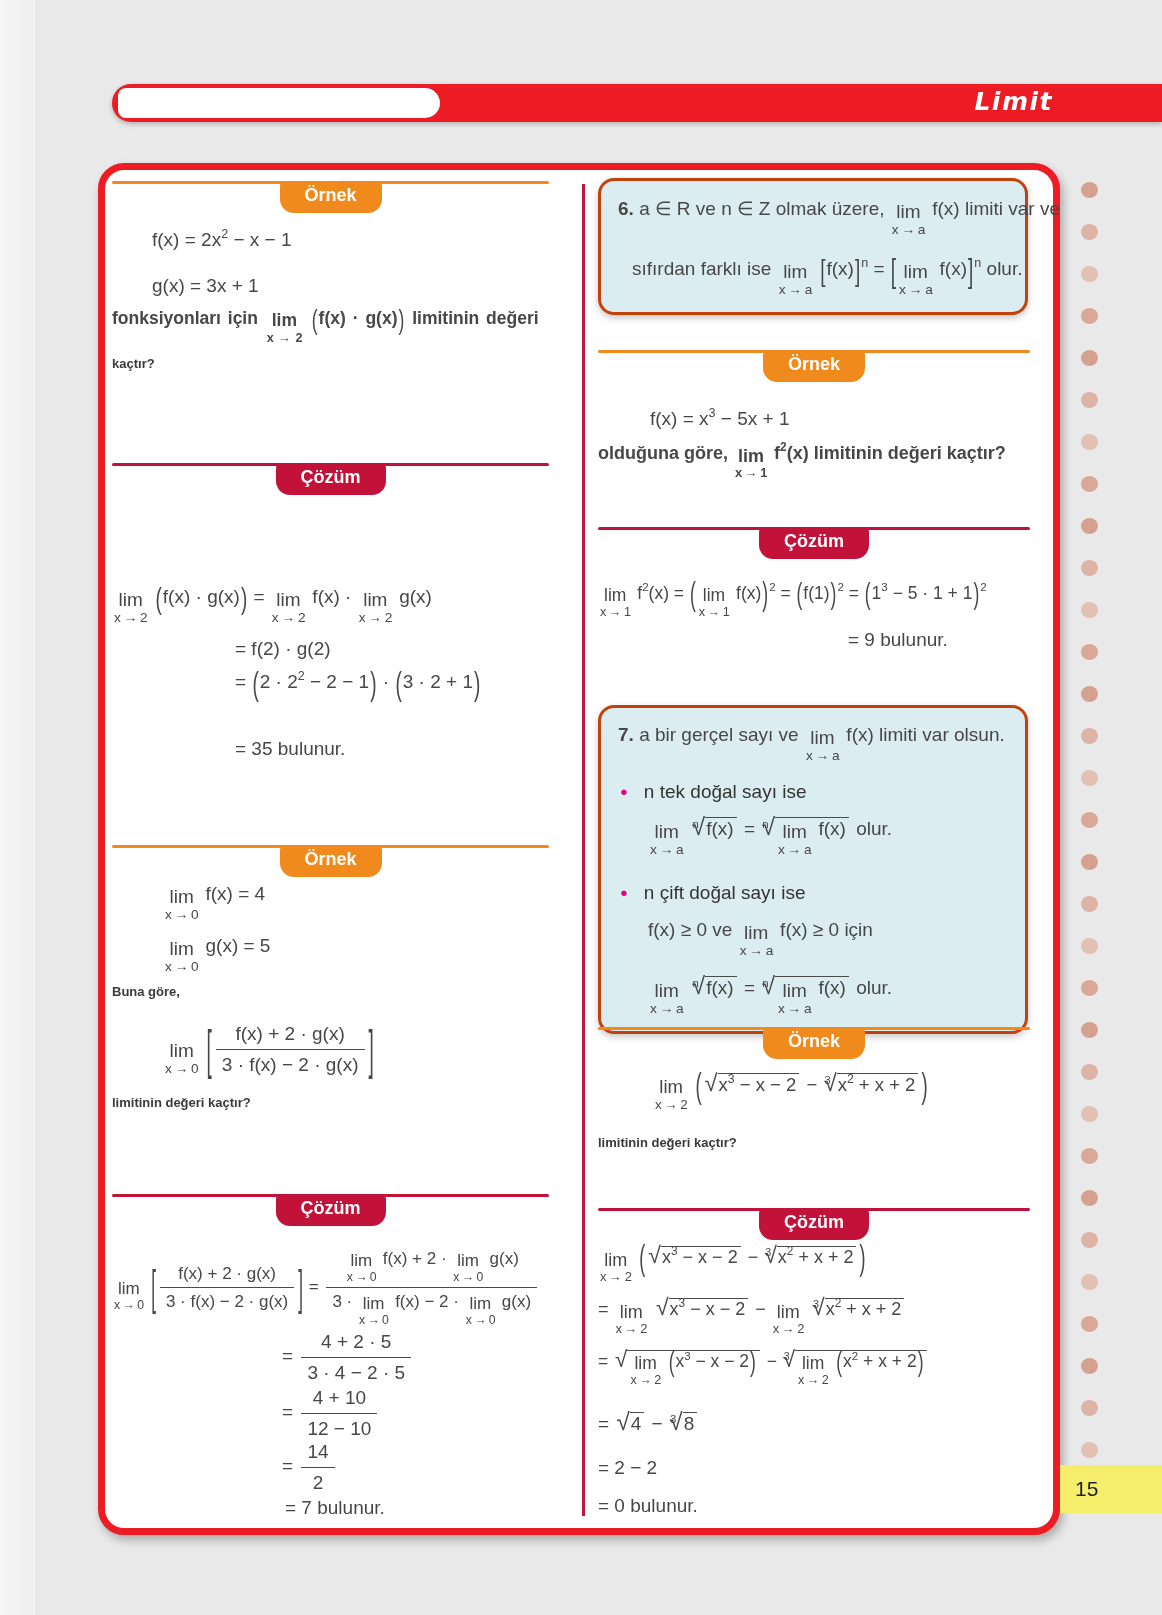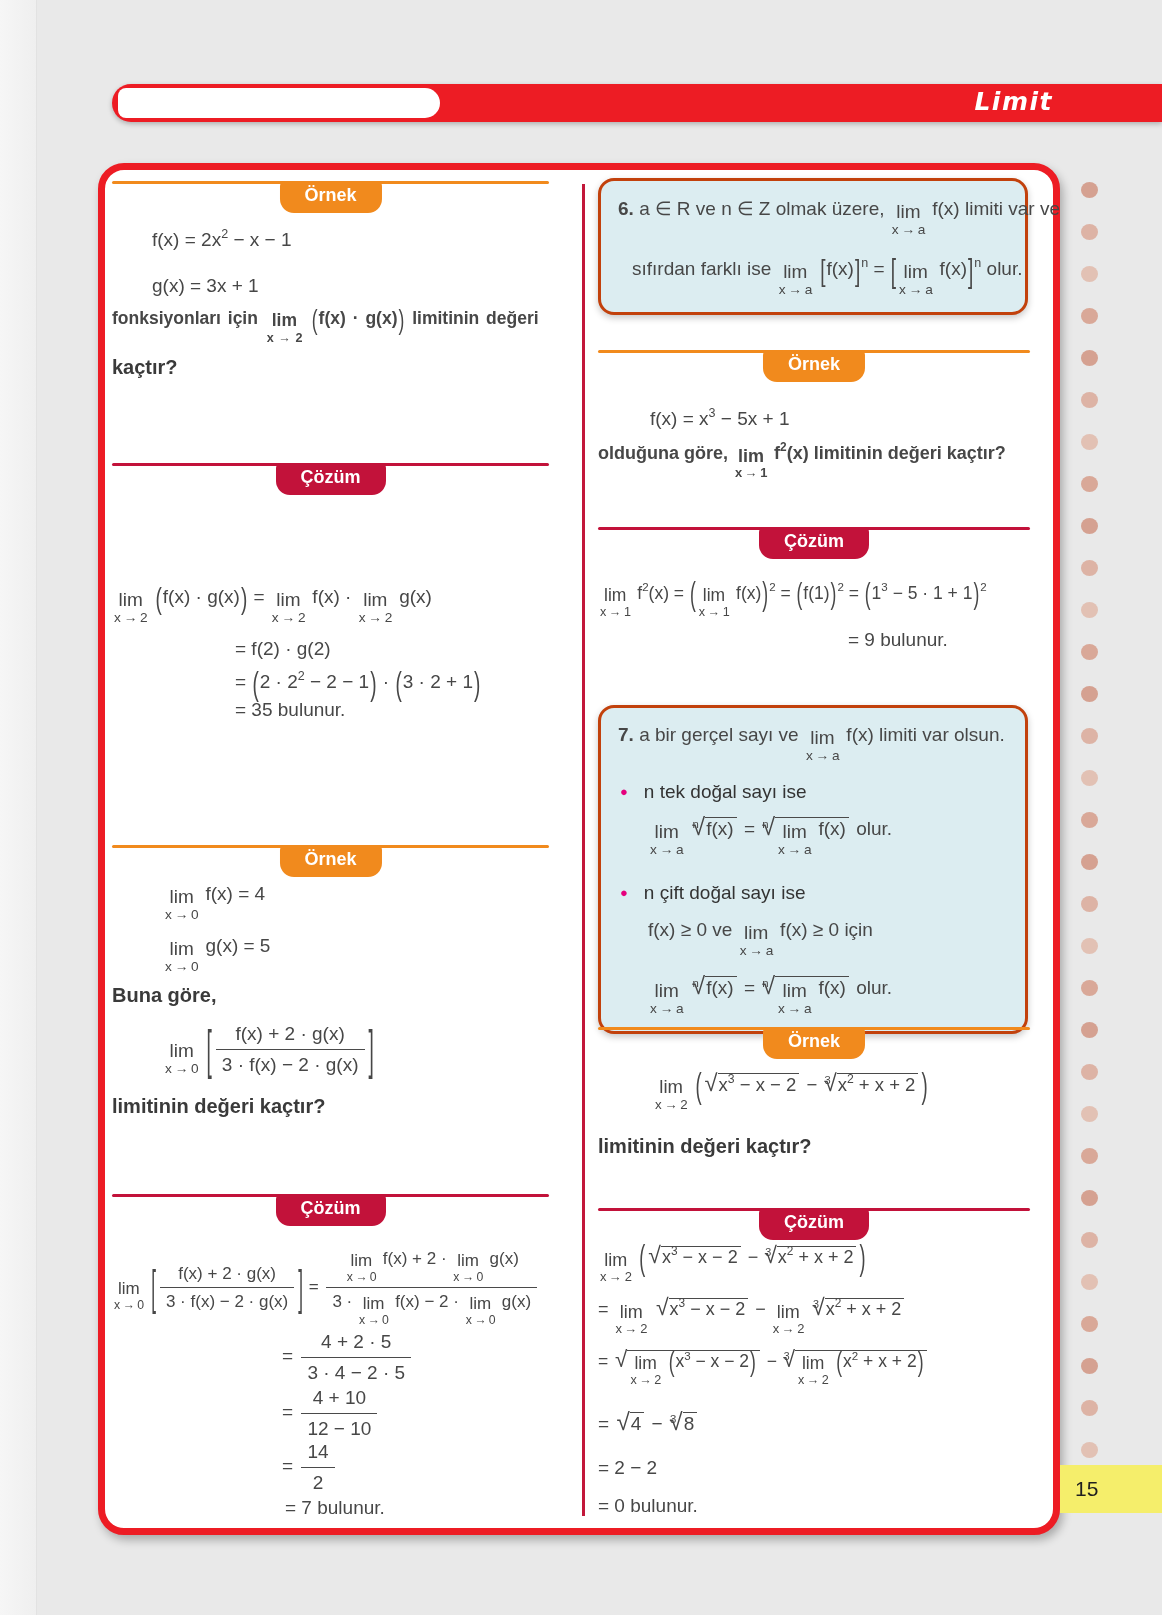--- a/index.html
+++ b/index.html
@@ -26,21 +26,21 @@
   .blk{position:absolute;}
   
   .sec-head{position:absolute;left:0;right:0;height:36px;}
   .sec-head .line{position:absolute;top:0;left:0;right:0;height:3px;border-radius:2px;}
   .sec-head .tab{position:absolute;left:50%;top:0;transform:translateX(-50%);
        color:#fff;font-weight:bold;font-size:18px;padding:4px 25px 7px;
        border-radius:5px 5px 14px 14px;white-space:nowrap;}
   .ornek .line,.ornek .tab{background:#f18a1d;text-align:center;}
   .cozum .line,.cozum .tab{background:#c2123a;}
   
-  .txt{font-size:20px;text-align:right;}
+  .txt{font-size:13px;text-align:right;}
   .bold{font-weight:bold;color:#3a3a3a;}
   .math{font-size:19px;color:#474747;white-space:nowrap;line-height:1.25;}
   .wrap{white-space:normal;line-height:1.8;}
   sup{font-size:0.66em;vertical-align:0.65em;}
   .lim{display:inline-block;text-align:center;vertical-align:-1.0em;line-height:1;margin:0 2px;}
   .lim .l{display:block;}
   .lim .u{display:block;font-size:0.72em;margin-top:2px;letter-spacing:-0.5px;text-align:right;}
   .frac{display:inline-block;vertical-align:middle;text-align:center;margin:0 3px;line-height:1.15;}
   .frac .fn{display:block;border-bottom:1.6px solid #4a4a4a;padding:1px 6px 4px;}
   .frac .fd{display:block;padding:4px 6px 1px;}
@@ -86,21 +86,21 @@
     <div class="math bold blk" style="top:138px;left:0;font-size:17.5px;word-spacing:2px"><span>fonksiyonları için </span><span class="lim"><span class="l">lim</span><span class="u">x → 2</span></span><span> </span><span class="big" style="transform: scaleY(1.6);">(</span><span>f(x) · g(x)</span><span class="big" style="transform: scaleY(1.6);">)</span><span> limitinin değeri</span></div>
     <div class="txt bold blk" style="top:186px;left:0">kaçtır?</div>
 
     <div class="sec-head cozum blk" style="top:293px">
       <div class="line"></div>
       <div class="tab">Çözüm</div>
     </div>
     <div class="math blk" style="top:415px;left:0"><span class="lim"><span class="l">lim</span><span class="u">x → 2</span></span><span> </span><span class="big" style="transform: scaleY(1.6);">(</span><span>f(x) · g(x)</span><span class="big" style="transform: scaleY(1.6);">)</span><span> = </span><span class="lim"><span class="l">lim</span><span class="u">x → 2</span></span><span> f(x) · </span><span class="lim"><span class="l">lim</span><span class="u">x → 2</span></span><span> g(x)</span></div>
     <div class="math blk" style="top:467px;left:123px"><span>= f(2) · g(2)</span></div>
     <div class="math blk" style="top:499px;left:123px"><span>= </span><span class="big" style="transform: scaleY(1.7);">(</span><span>2 · 2</span><sup>2</sup><span> − 2 − 1</span><span class="big" style="transform: scaleY(1.7);">)</span><span> · </span><span class="big" style="transform: scaleY(1.7);">(</span><span>3 · 2 + 1</span><span class="big" style="transform: scaleY(1.7);">)</span></div>
-    <div class="math blk" style="top:528px;left:123px"><span>= 35 bulunur.</span></div>
+    <div class="math blk" style="top:567px;left:123px"><span>= 35 bulunur.</span></div>
 
     <div class="sec-head ornek blk" style="top:675px">
       <div class="line"></div>
       <div class="tab">Örnek</div>
     </div>
     <div class="math blk" style="top:712px;left:51px"><span class="lim"><span class="l">lim</span><span class="u">x → 0</span></span><span> f(x) = 4</span></div>
     <div class="math blk" style="top:764px;left:51px"><span class="lim"><span class="l">lim</span><span class="u">x → 0</span></span><span> g(x) = 5</span></div>
     <div class="txt bold blk" style="top:814px;left:0">Buna göre,</div>
     <div class="math blk" style="top:852px;left:51px"><span class="lim"><span class="l">lim</span><span class="u">x → 0</span></span><span> </span><span class="big" style="transform: scaleY(2.8);">[</span><span class="frac"><span class="fn"><span>f(x) + 2 · g(x)</span></span><span class="fd"><span>3 · f(x) − 2 · g(x)</span></span></span><span class="big" style="transform: scaleY(2.8);">]</span></div>
     <div class="txt bold blk" style="top:925px;left:0">limitinin değeri kaçtır?</div>

